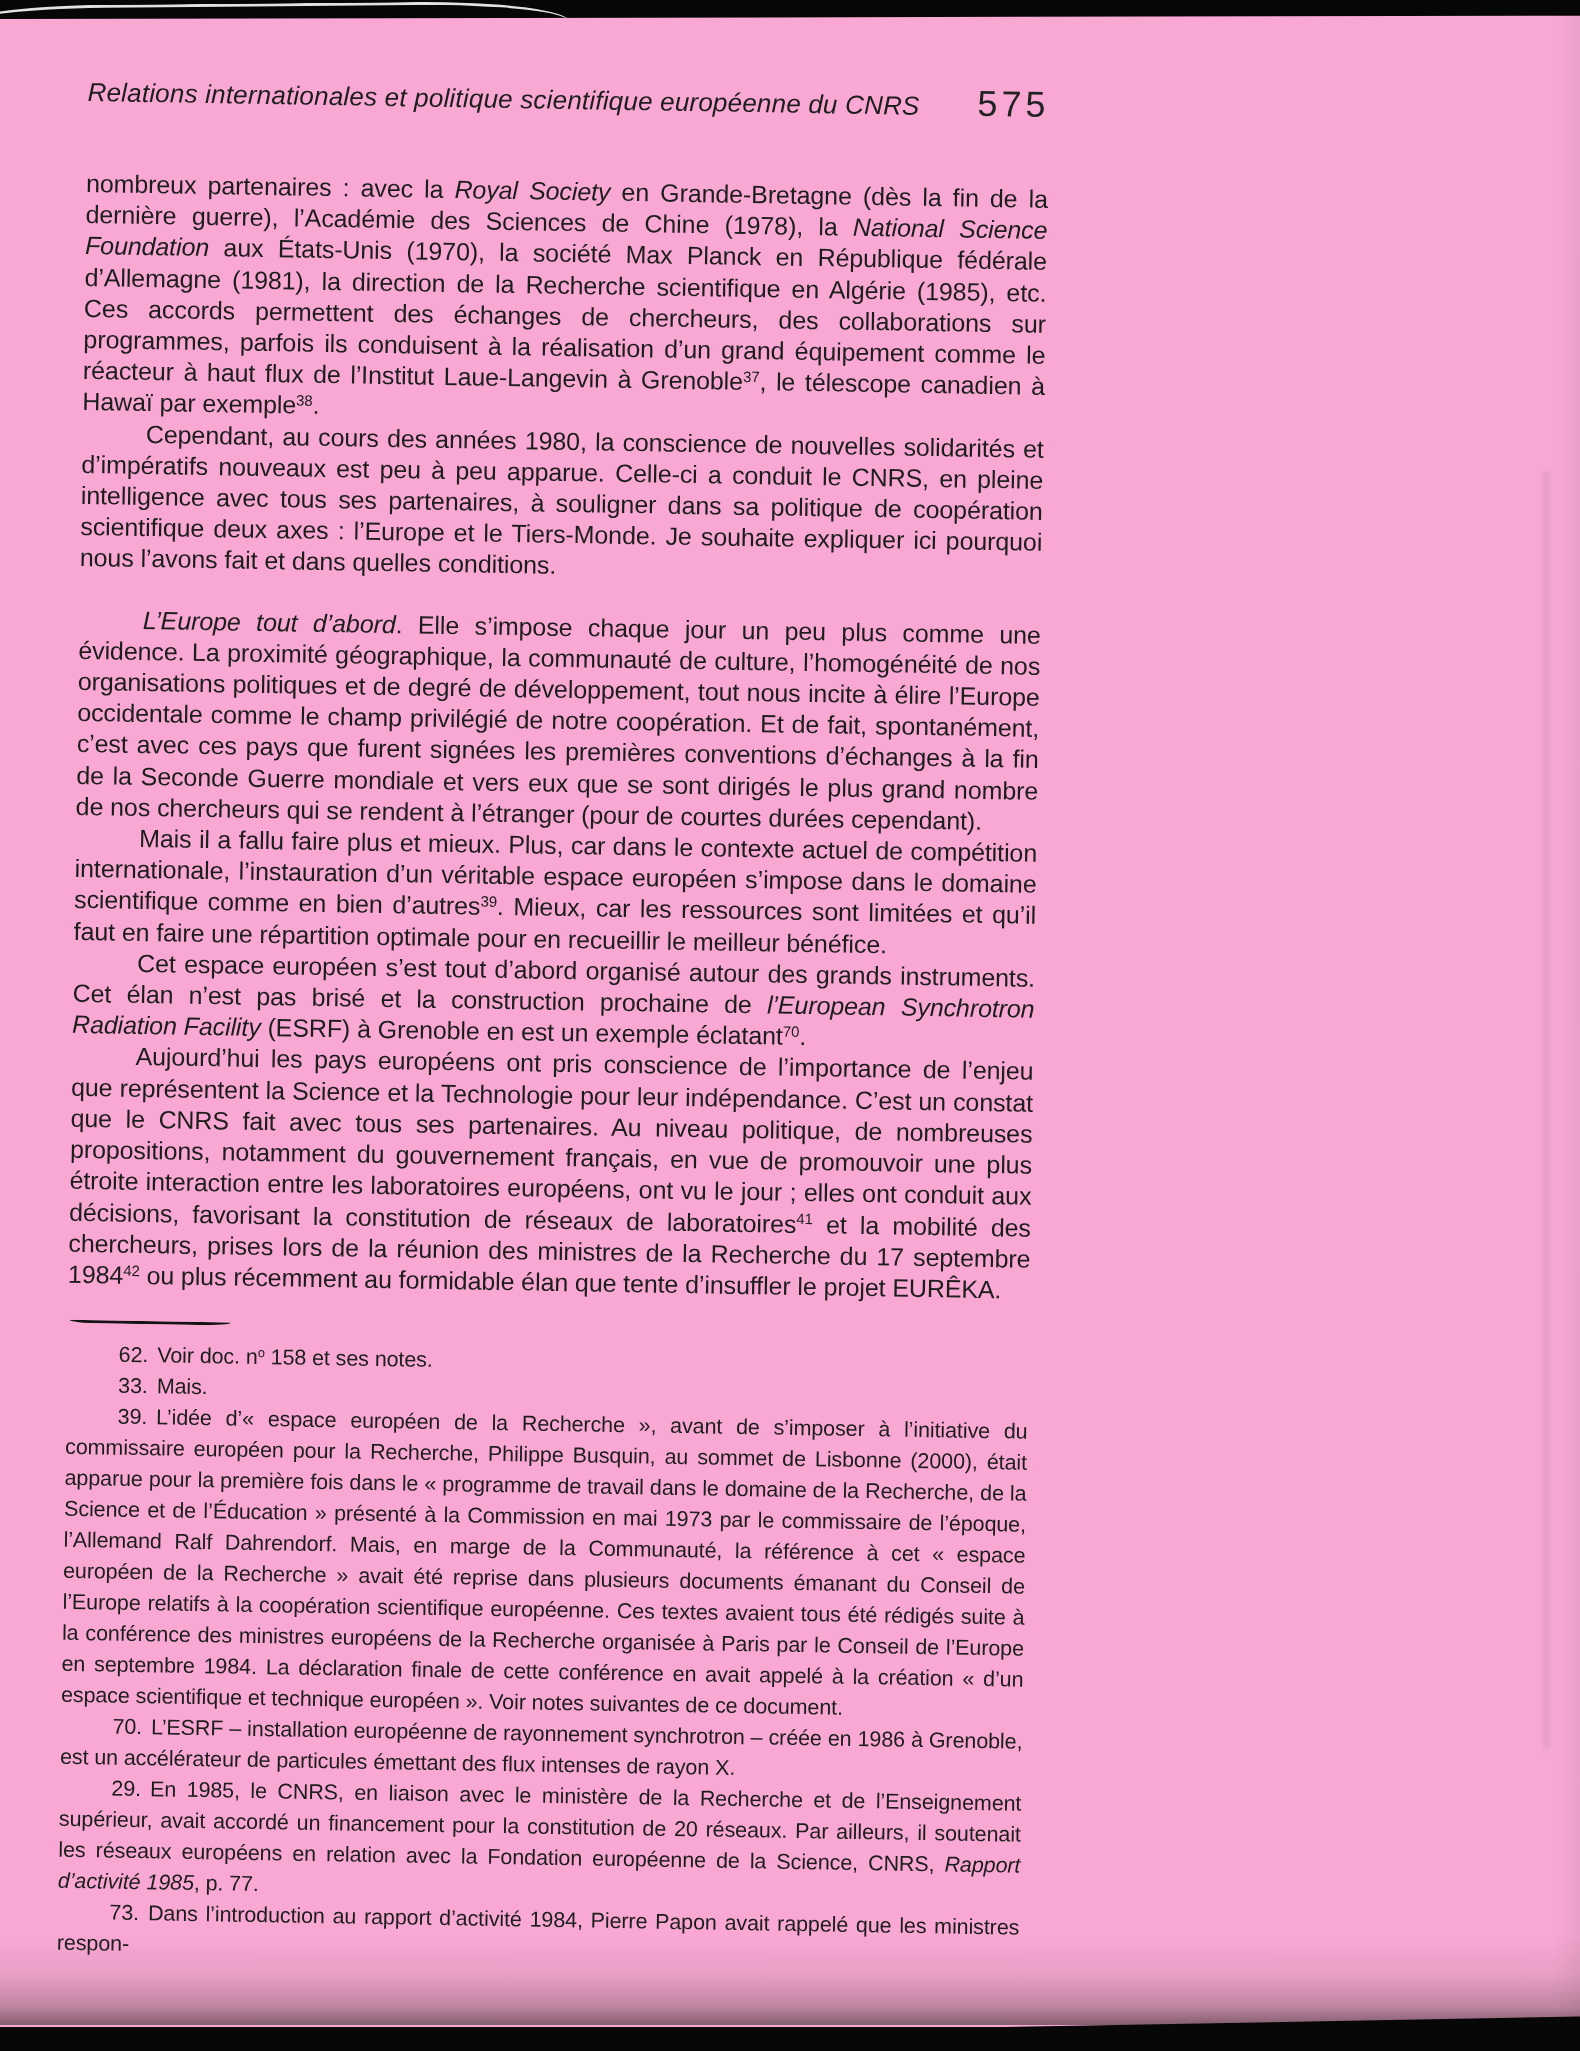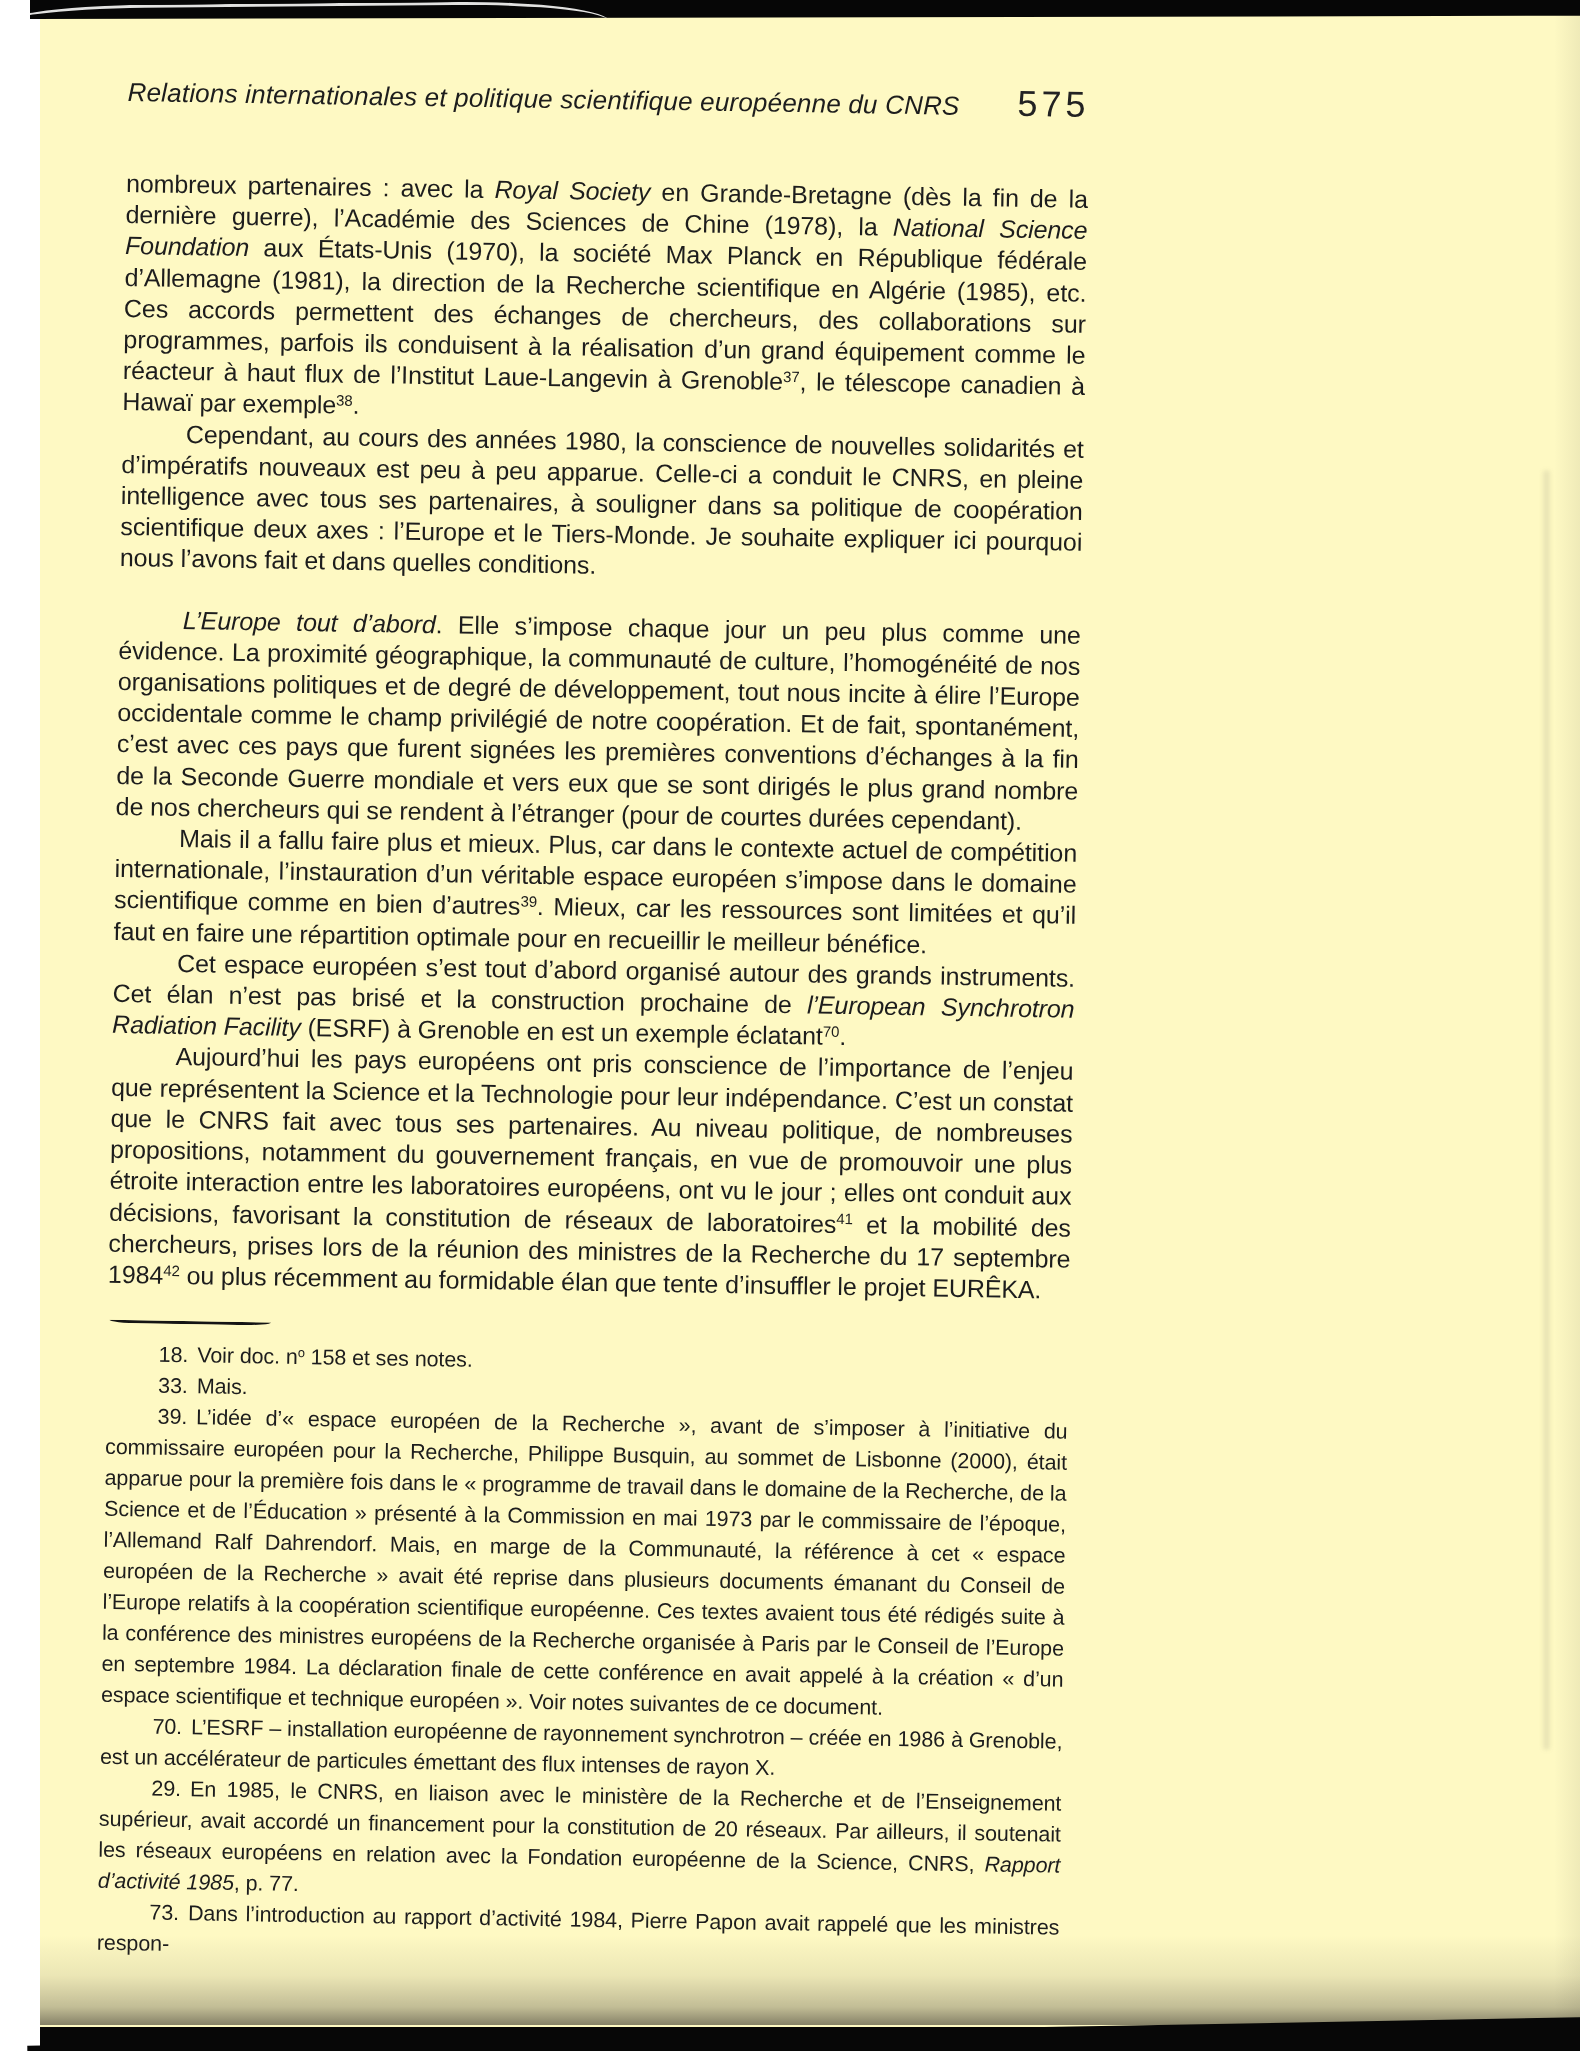--- a/index.html
+++ b/index.html
@@ -7,22 +7,21 @@
     padding: 0;
     width: 1580px;
     height: 2051px;
     background: #ffffff;
     overflow: hidden;
     font-family: "Liberation Sans", sans-serif;
   }
   .scan-page {
     position: absolute;
     inset: 0;
-    background: #fef9c3;
-    margin-left: 40px;
+    background: #f9a8d4;
   }
 
   
   .band-top {
     position: absolute;
     top: 0; left: -10px;
     width: 1600px; height: 19px;
     background: #060606;
     transform: rotate(-0.12deg);
     transform-origin: 0 0;
@@ -162,21 +161,21 @@
         <p class="para indent"><span>Cependant, au cours des années 1980, la conscience de nouvelles solidarités et d’impératifs nouveaux est peu à peu apparue. Celle-ci a conduit le CNRS, en pleine intelligence avec tous ses partenaires, à souligner dans sa politique de coopération scientifique deux axes : l’Europe et le Tiers-Monde. Je souhaite expliquer ici pourquoi nous l’avons fait et dans quelles conditions.</span></p>
         <p class="para indent space-before"><em>L’Europe tout d’abord</em><span>. Elle s’impose chaque jour un peu plus comme une évidence. La proximité géographique, la communauté de culture, l’homogénéité de nos organisations politiques et de degré de développement, tout nous incite à élire l’Europe occidentale comme le champ privilégié de notre coopération. Et de fait, spontanément, c’est avec ces pays que furent signées les premières conventions d’échanges à la fin de la Seconde Guerre mondiale et vers eux que se sont dirigés le plus grand nombre de nos chercheurs qui se rendent à l’étranger (pour de courtes durées cependant).</span></p>
         <p class="para indent"><span>Mais il a fallu faire plus et mieux. Plus, car dans le contexte actuel de compétition internationale, l’instauration d’un véritable espace européen s’impose dans le domaine scientifique comme en bien d’autres</span><sup>39</sup><span>. Mieux, car les ressources sont limitées et qu’il faut en faire une répartition optimale pour en recueillir le meilleur bénéfice.</span></p>
         <p class="para indent"><span>Cet espace européen s’est tout d’abord organisé autour des grands instruments. Cet élan n’est pas brisé et la construction prochaine de </span><em>l’European Synchrotron Radiation Facility</em><span> (ESRF) à Grenoble en est un exemple éclatant</span><sup>70</sup><span>.</span></p>
         <p class="para indent"><span>Aujourd’hui les pays européens ont pris conscience de l’importance de l’enjeu que représentent la Science et la Technologie pour leur indépendance. C’est un constat que le CNRS fait avec tous ses partenaires. Au niveau politique, de nombreuses propositions, notamment du gouvernement français, en vue de promouvoir une plus étroite interaction entre les laboratoires européens, ont vu le jour ; elles ont conduit aux décisions, favorisant la constitution de réseaux de laboratoires</span><sup>41</sup><span> et la mobilité des chercheurs, prises lors de la réunion des ministres de la Recherche du 17 septembre 1984</span><sup>42</sup><span> ou plus récemment au formidable élan que tente d’insuffler le projet EURÊKA.</span></p>
       </div>
 
     <hr class="fn-rule">
 
     <div class="footnotes">
-        <p class="footnote"><span class="fn-num">18.</span><span>Voir doc. n</span><sup>o</sup><span> 158 et ses notes.</span></p>
+        <p class="footnote"><span class="fn-num">62.</span><span>Voir doc. n</span><sup>o</sup><span> 158 et ses notes.</span></p>
         <p class="footnote"><span class="fn-num">33.</span><span>Mais.</span></p>
         <p class="footnote"><span class="fn-num">39.</span><span>L’idée d’« espace européen de la Recherche », avant de s’imposer à l’initiative du commissaire européen pour la Recherche, Philippe Busquin, au sommet de Lisbonne (2000), était apparue pour la première fois dans le « programme de travail dans le domaine de la Recherche, de la Science et de l’Éducation » présenté à la Commission en mai 1973 par le commissaire de l’époque, l’Allemand Ralf Dahrendorf. Mais, en marge de la Communauté, la référence à cet « espace européen de la Recherche » avait été reprise dans plusieurs documents émanant du Conseil de l’Europe relatifs à la coopération scientifique européenne. Ces textes avaient tous été rédigés suite à la conférence des ministres européens de la Recherche organisée à Paris par le Conseil de l’Europe en septembre 1984. La déclaration finale de cette conférence en avait appelé à la création « d’un espace scientifique et technique européen ». Voir notes suivantes de ce document.</span></p>
         <p class="footnote"><span class="fn-num">70.</span><span>L’ESRF – installation européenne de rayonnement synchrotron – créée en 1986 à Grenoble, est un accélérateur de particules émettant des flux intenses de rayon X.</span></p>
         <p class="footnote"><span class="fn-num">29.</span><span>En 1985, le CNRS, en liaison avec le ministère de la Recherche et de l’Enseignement supérieur, avait accordé un financement pour la constitution de 20 réseaux. Par ailleurs, il soutenait les réseaux européens en relation avec la Fondation européenne de la Science, CNRS, </span><em>Rapport d’activité 1985</em><span>, p. 77.</span></p>
         <p class="footnote"><span class="fn-num">73.</span><span>Dans l’introduction au rapport d’activité 1984, Pierre Papon avait rappelé que les ministres respon-</span></p>
       </div>
   </div>
 
   <div class="page-edge-line"></div>
   <div class="edge-right-strip"></div>

